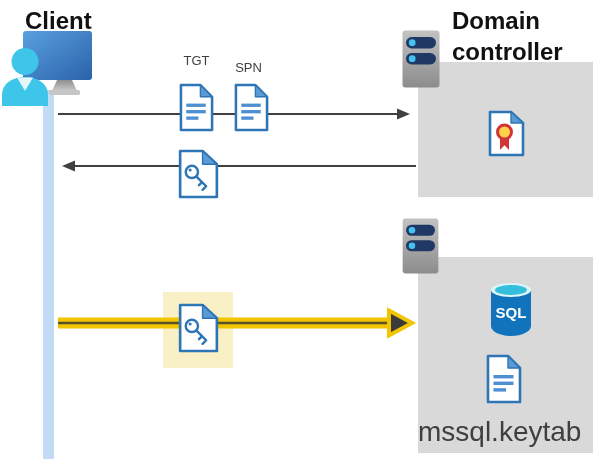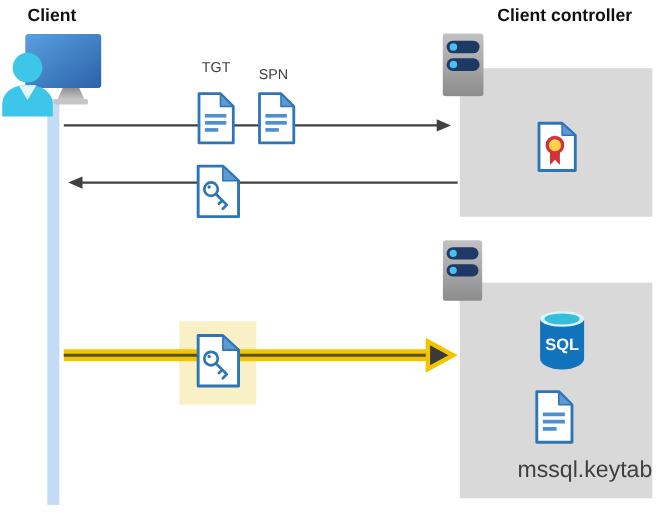--- a/index.html
+++ b/index.html
@@ -7,30 +7,30 @@
     position:relative; width:600px; height:468px; background:#fff;
     font-family:"Liberation Sans", sans-serif; overflow:hidden;
   }
   .defs { position:absolute; width:0; height:0; }
   .gray-box   { position:absolute; background:var(--box-gray,#D9D9D9); z-index:1; }
   .highlight  { position:absolute; background:var(--highlight-yellow,#FAF0C6); z-index:1; }
   .lifeline   { position:absolute; background:var(--lifeline-blue,#C3DCF6); z-index:1; }
   .overlay    { position:absolute; left:0; top:0; z-index:2; }
   .icon       { position:absolute; z-index:3; }
   .label {
-    position:absolute; z-index:4; font-weight:bold; font-size:16px;
+    position:absolute; z-index:4; font-weight:bold; font-size:24px;
     line-height:1.3; color:var(--label-black,#111); letter-spacing:0;
   }
   .small-label {
     position:absolute; z-index:4; font-size:13px; color:var(--sublabel-gray,#3F3F3F);
     text-align:center;
   }
   .keytab-label {
-    position:absolute; z-index:4; font-size:21px; color:var(--sublabel-gray,#3F3F3F);
-    text-align:right;
+    position:absolute; z-index:4; font-size:28px; color:var(--sublabel-gray,#3F3F3F);
+    text-align:left;
   }
   
   .arrow-thin { stroke:var(--line-gray,#404040); stroke-width:2; }
   .arrowhead  { fill:var(--line-gray,#404040); }
   .y-band { stroke:var(--arrow-yellow,#F2C500); stroke-width:11; }
   .y-core { stroke:var(--arrow-core,#56512B); stroke-width:2.6; }
   .y-head { fill:var(--arrow-head-dark,#3A3A3A); stroke:var(--arrow-yellow,#F2C500); stroke-width:4; stroke-linejoin:miter; }
   
   .doc-outline { fill:#fff; stroke:var(--doc-border-blue,#2E75B6); stroke-width:2.6; stroke-linejoin:round; }
   .doc-fold    { fill:var(--doc-fold-blue,#5B9BD5); stroke:var(--doc-border-blue,#2E75B6); stroke-width:1.4; stroke-linejoin:round; }
@@ -173,19 +173,19 @@
   <svg class="icon" style="left:489px; top:281px; width:44px; height:57px" viewBox="0 0 44 57">
     <use href="#sym-sql"></use>
     <text class="sql-text" x="22" y="37" text-anchor="middle">SQL</text>
   </svg>
 
   <svg class="icon" style="left:485px; top:354px; width:38px; height:50px" viewBox="0 0 38 50">
       <use href="#sym-doc"></use>
     </svg>
 
   <div class="label" style="left:25px; top:5px">Client</div>
-  <div class="label" style="left:452px; top:5px; width:134px">Client controller</div>
+  <div class="label" style="left:452px; top:5px; width:134px">Domain controller</div>
 
   <div class="small-label" style="left:177px; top:53px; width:39px">TGT</div>
   <div class="small-label" style="left:229px; top:60px; width:39px">SPN</div>
 
   <div class="keytab-label" style="left:418px; top:416px; width:175px">mssql.keytab</div>
 </div>
 
 </body></html>

